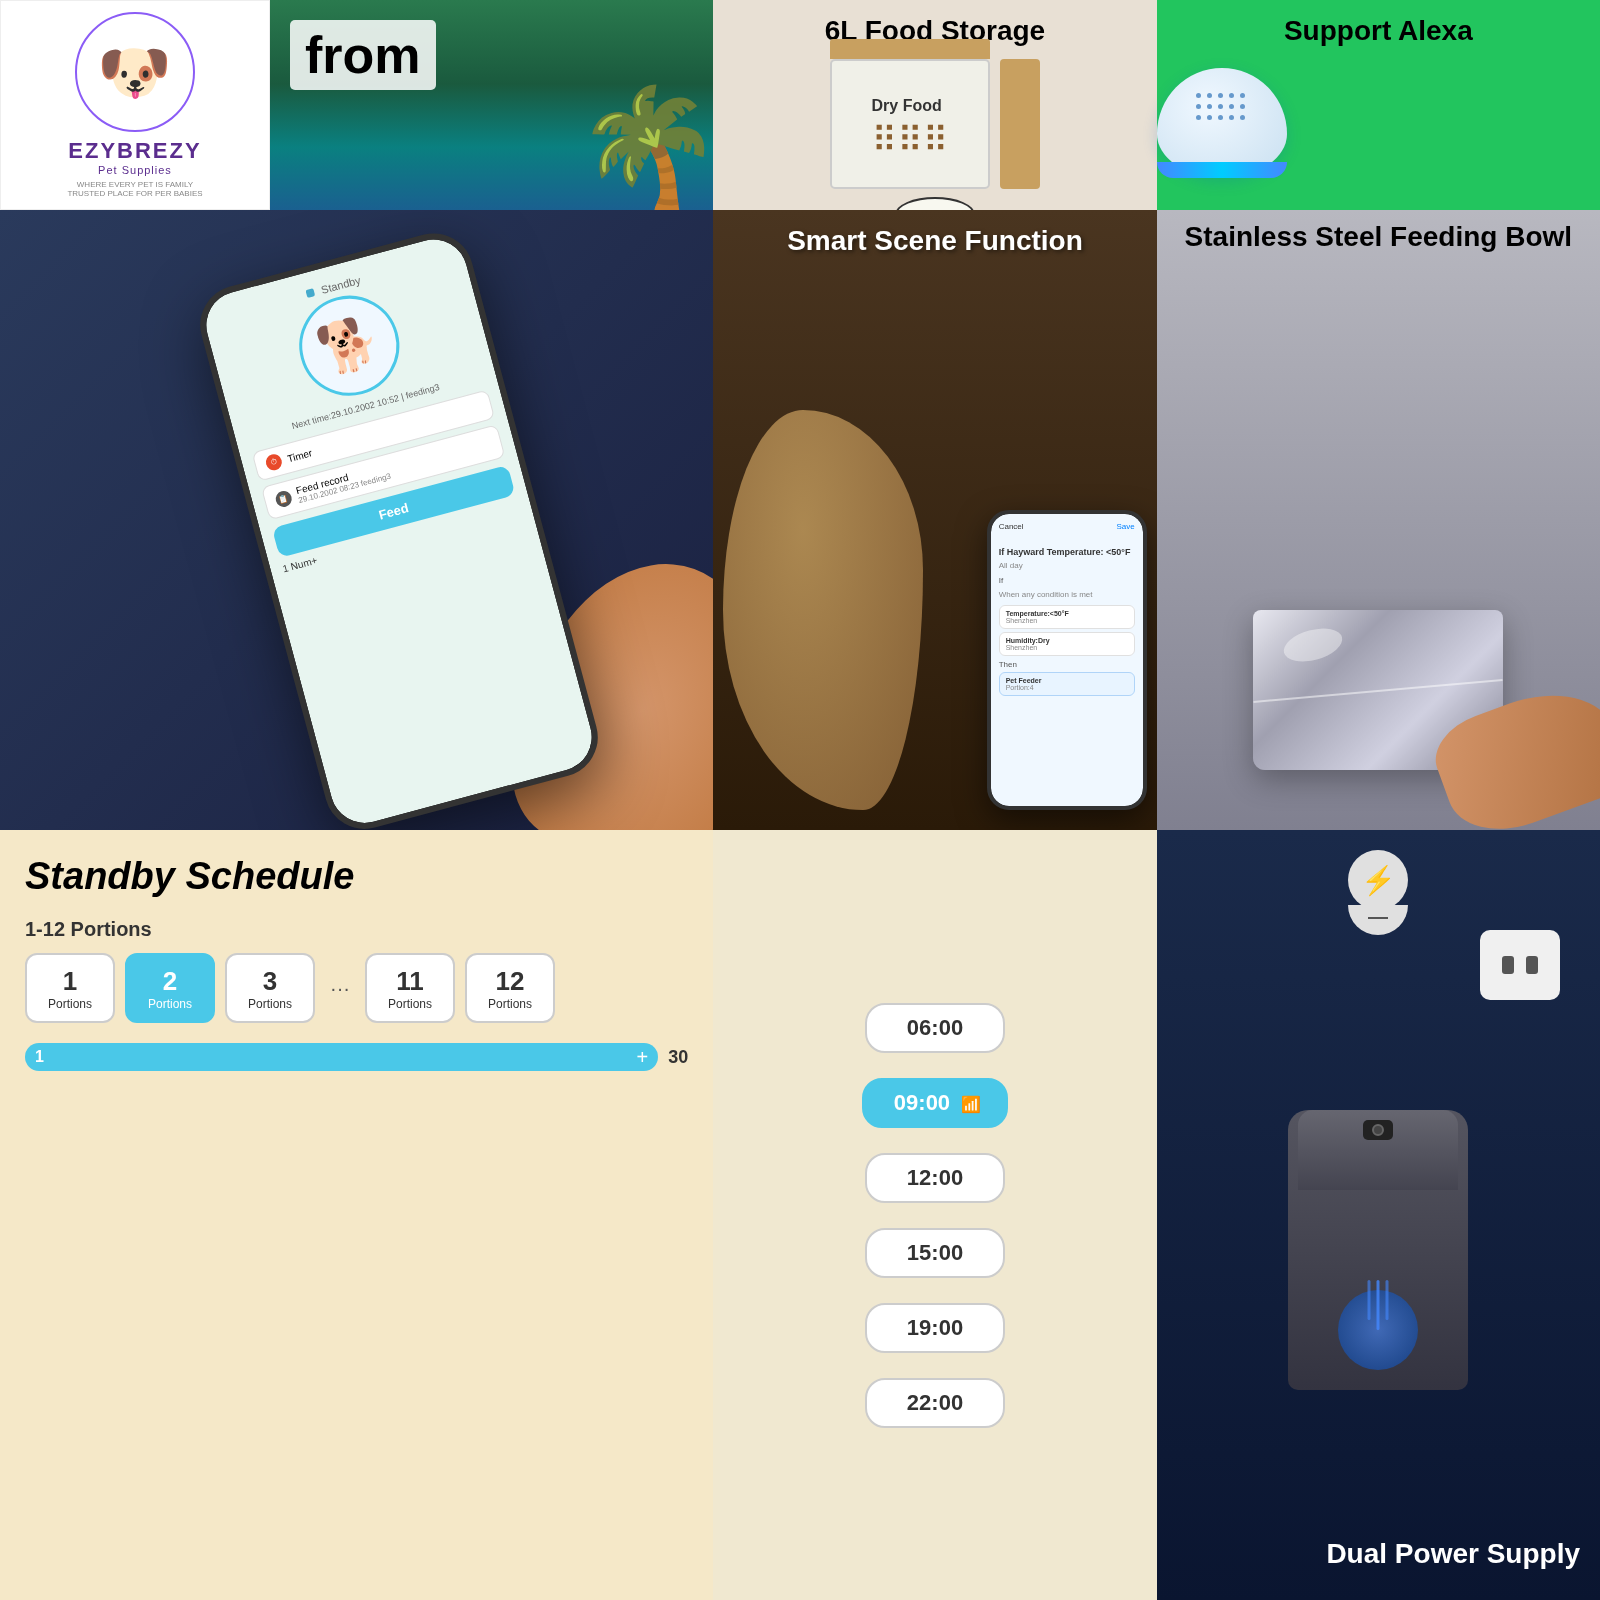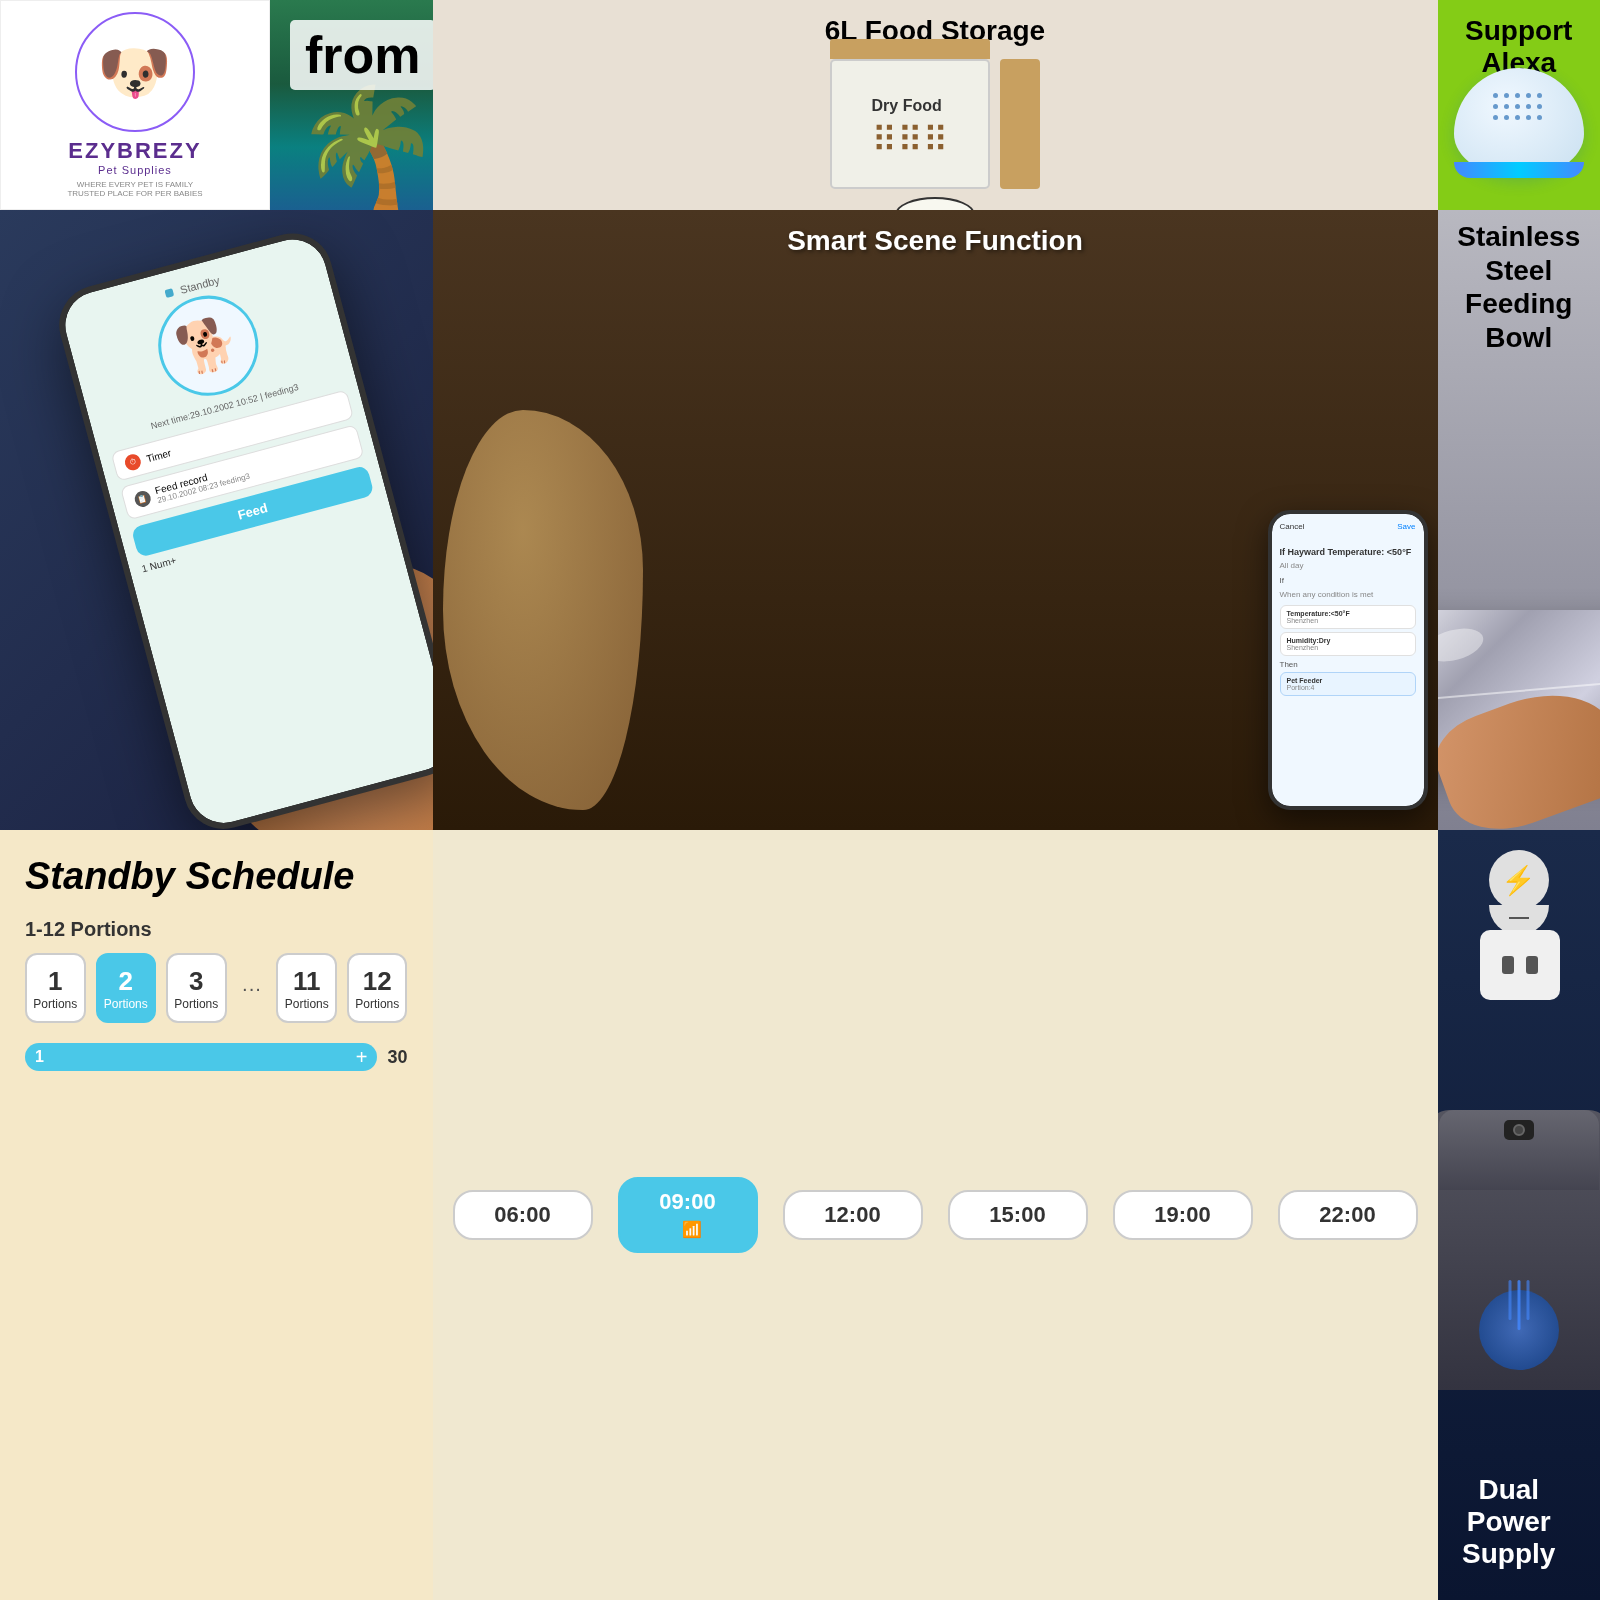--- a/index.html
+++ b/index.html
@@ -47,24 +47,24 @@
       background: #e8e0d4;
       display: flex;
       flex-direction: column;
       align-items: center;
       justify-content: center;
       position: relative;
     }
     .cell-alexa {
       grid-column: 4;
       grid-row: 1;
-      background: #84cc16;
+      background: #22c55e;
       display: flex;
       flex-direction: column;
-      align-items: center;
+      align-items: flex-start;
       justify-content: center;
       position: relative;
     }
 
     
     .cell-app {
       grid-column: 1 / 3;
       grid-row: 2 / 4;
       background: #2a3a5c;
       position: relative;
@@ -92,21 +92,21 @@
       background: #f5e8c8;
       padding: 25px;
       position: relative;
       overflow: hidden;
     }
     .cell-times {
       grid-column: 3;
       grid-row: 4 / 6;
       background: #f0e8d0;
       display: flex;
-      flex-direction: row;
+      flex-direction: column;
       align-items: center;
       justify-content: center;
       gap: 25px;
       padding: 20px;
     }
     .cell-dual-power {
       grid-column: 4;
       grid-row: 4 / 6;
       background: #1a2a4a;
       position: relative;

